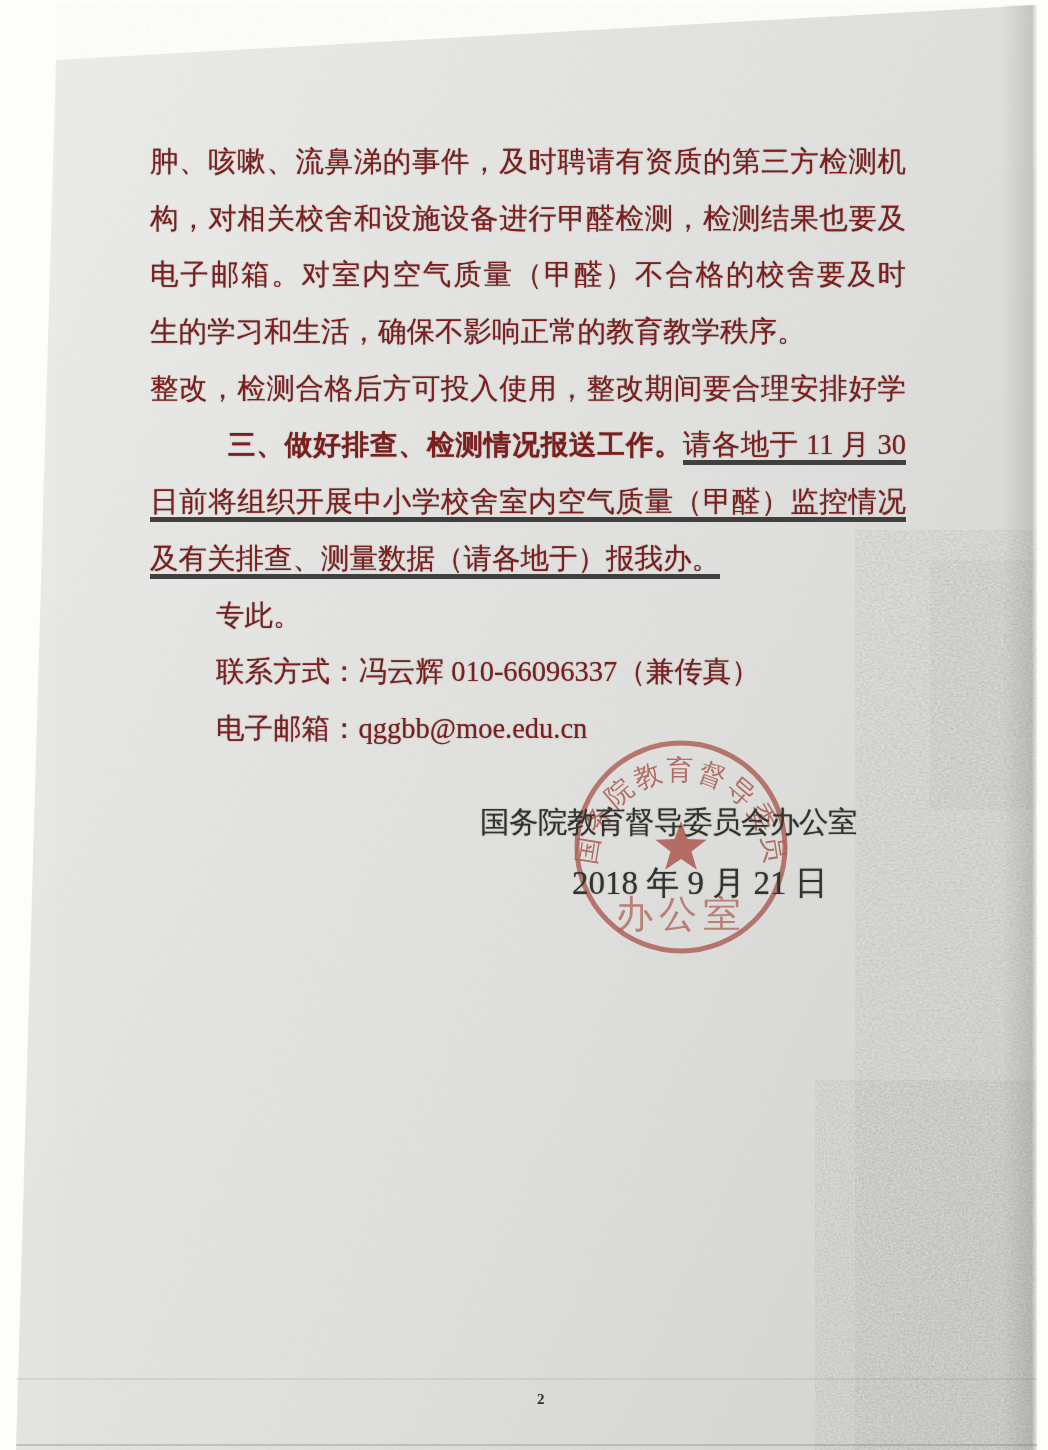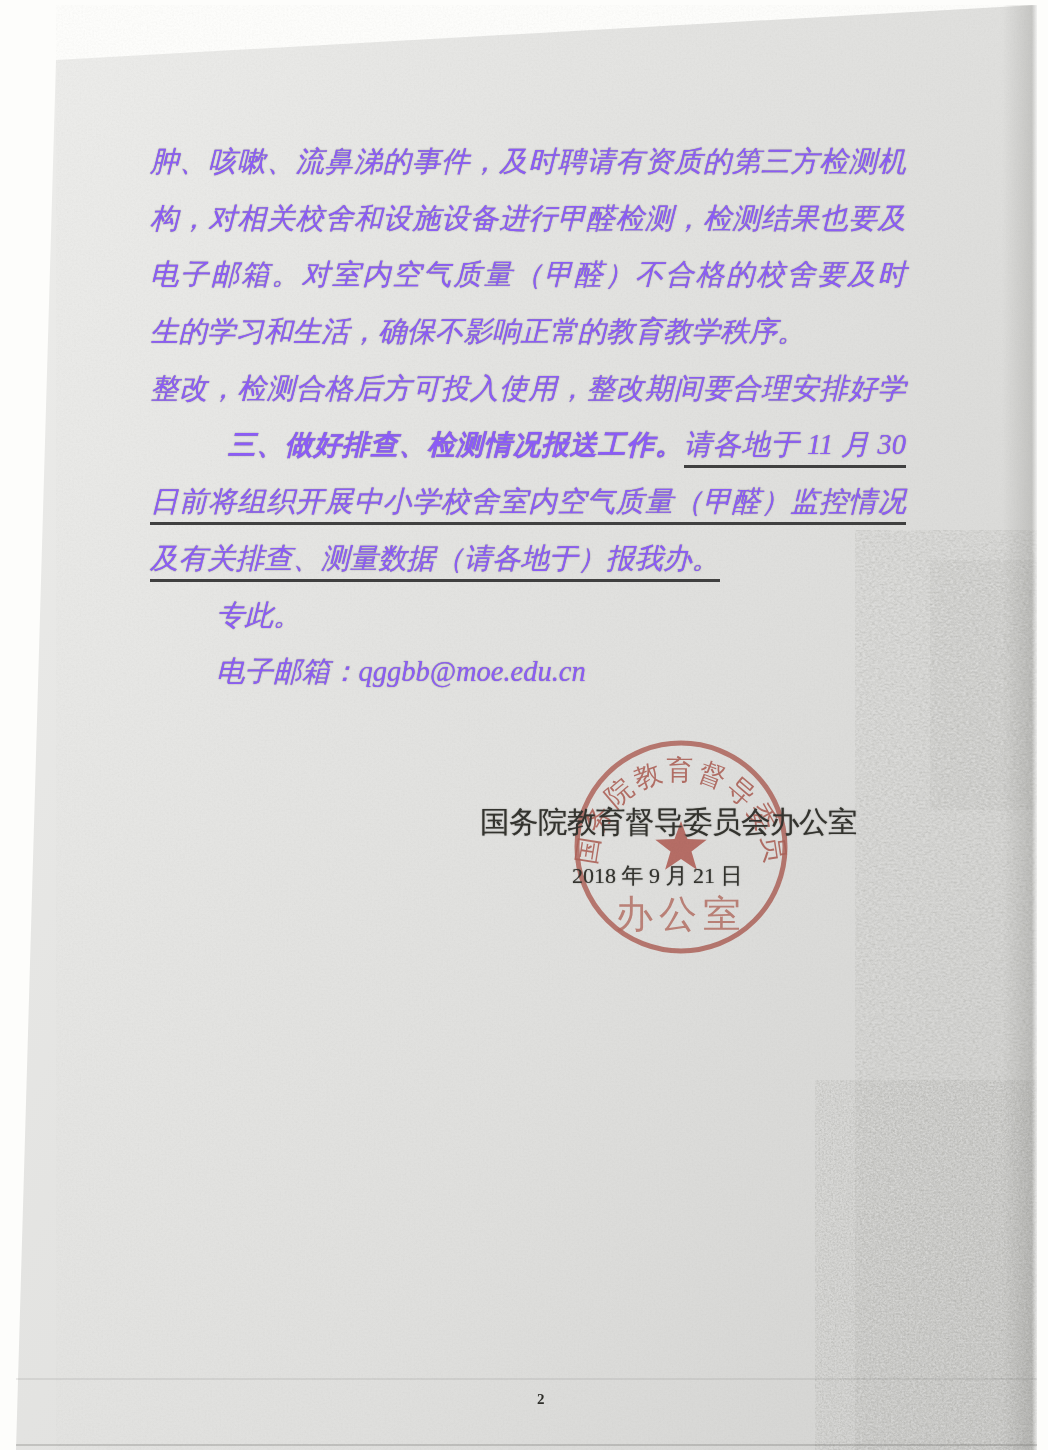--- a/index.html
+++ b/index.html
@@ -18,35 +18,34 @@
   .edge-shadow-right{
     position:absolute;left:1002px;top:5px;width:35px;height:1445px;
     background:linear-gradient(90deg, rgba(120,120,116,0) 0%, rgba(110,110,106,.22) 85%, rgba(255,255,255,.6) 100%);
   }
   .seam-1{position:absolute;left:16px;top:1378px;width:1021px;height:2px;background:rgba(110,110,106,.13);}
   .seam-2{position:absolute;left:16px;top:1444px;width:1021px;height:2px;background:rgba(95,95,90,.25);}
   svg.noise{position:absolute;pointer-events:none;}
   
   .doc-body{position:absolute;left:150px;top:134px;width:756px;}
   .tline{
-    height:56.7px;line-height:56.7px;font-size:28.5px;color:#8b5cf6;
+    height:56.7px;line-height:56.7px;font-size:28.5px;color:#7f1d1d;
     text-shadow:0 0 1.2px rgba(70,70,64,.75);
     white-space:pre-wrap;
-    font-style:italic;
   }
   .tline.just{text-align:justify;text-align-last:justify;}
   .tline.indent{padding-left:66px;}
   .tline .b{font-weight:bold;font-family:"Liberation Sans","DejaVu Sans",sans-serif;font-size:27.5px;letter-spacing:.5px;margin-left:12px;}
-  .tline .u{border-bottom:3px solid #404040;padding-bottom:5px;}
+  .tline .u{border-bottom:5px solid #404040;}
   .sig-org{
     position:absolute;left:480px;top:803px;font-size:29.5px;color:#33332e;
     letter-spacing:-.5px;text-shadow:0 0 1.2px rgba(60,60,55,.7);white-space:nowrap;
   }
   .sig-date{
-    position:absolute;left:572px;top:861px;font-size:22px;color:#33332e;
+    position:absolute;left:572px;top:861px;font-size:33px;color:#33332e;
     text-shadow:0 0 1.2px rgba(60,60,55,.7);white-space:nowrap;
   }
   .page-num{
     position:absolute;left:537px;top:1391px;font-size:15px;font-weight:bold;color:#2e2e2a;
   }
   
   .stamp{
     position:absolute;left:560px;top:727px;width:242px;height:242px;
     mix-blend-mode:multiply;opacity:.85;
   }
@@ -88,20 +87,21 @@
 <div class="doc-body">
     <div class="tline just"><span>肿、咳嗽、流鼻涕的事件，及时聘请有资质的第三方检测机</span></div>
     <div class="tline just"><span>构，对相关校舍和设施设备进行甲醛检测，检测结果也要及</span></div>
     <div class="tline just"><span>电子邮箱。对室内空气质量（甲醛）不合格的校舍要及时</span></div>
     <div class="tline "><span>生的学习和生活，确保不影响正常的教育教学秩序。</span></div>
     <div class="tline just"><span>整改，检测合格后方可投入使用，整改期间要合理安排好学</span></div>
     <div class="tline just indent"><span class="b">三、做好排查、检测情况报送工作。</span><span class="u">请各地于 11 月 30</span></div>
     <div class="tline just"><span class="u">日前将组织开展中小学校舍室内空气质量（甲醛）监控情况</span></div>
     <div class="tline "><span class="u">及有关排查、测量数据（请各地于）报我办。</span></div>
     <div class="tline  indent"><span>专此。</span></div>
+    <div class="tline  indent"><span>联系方式：冯云辉 010-66096337（兼传真）</span></div>
     <div class="tline  indent"><span>电子邮箱：qggbb@moe.edu.cn</span></div>
   </div>
 
 <div class="sig-org">国务院教育督导委员会办公室</div>
 <div class="sig-date">2018 年 9 月 21 日</div>
 
 <div class="edge-shadow-right"></div>
 <div class="seam-1"></div>
 <div class="seam-2"></div>
 

